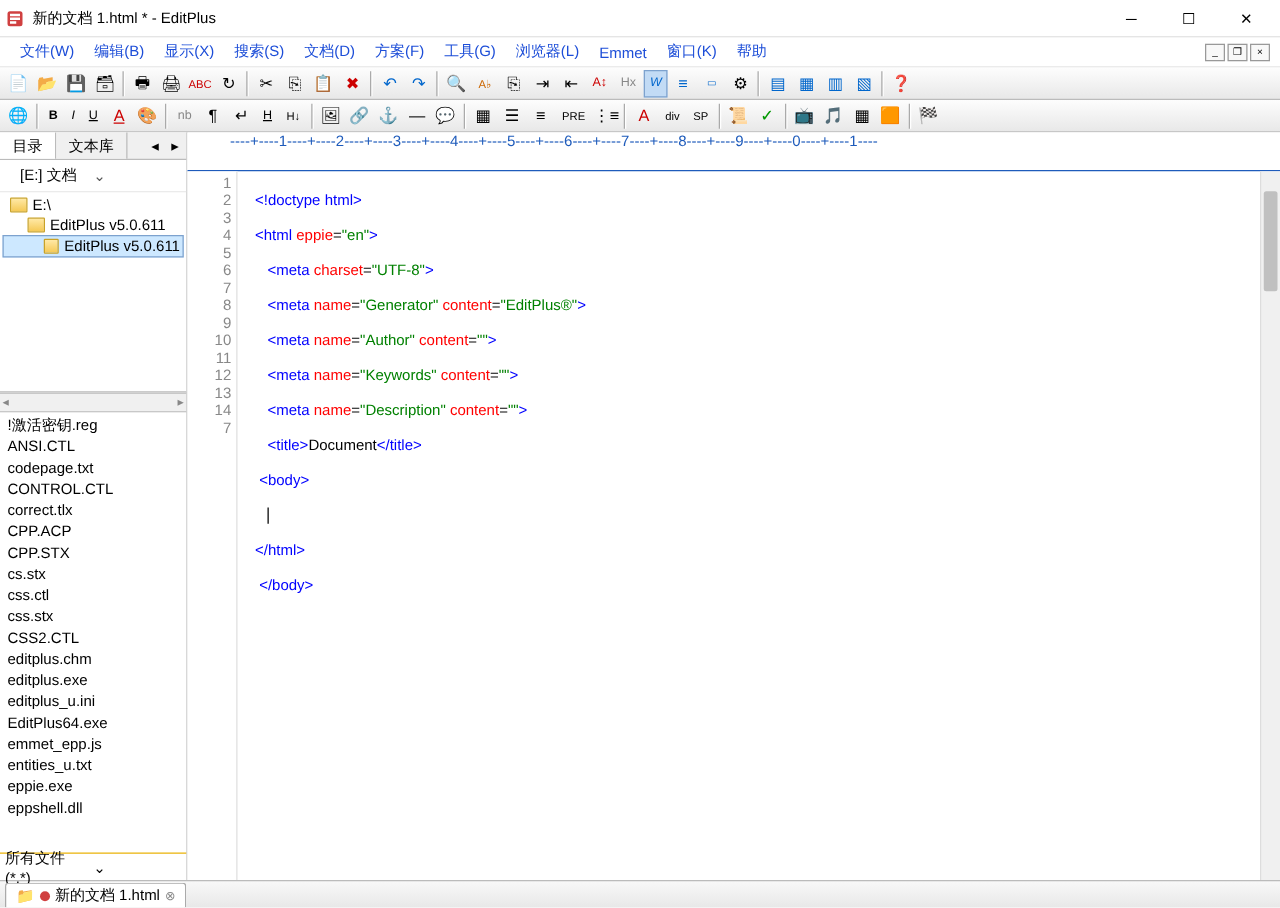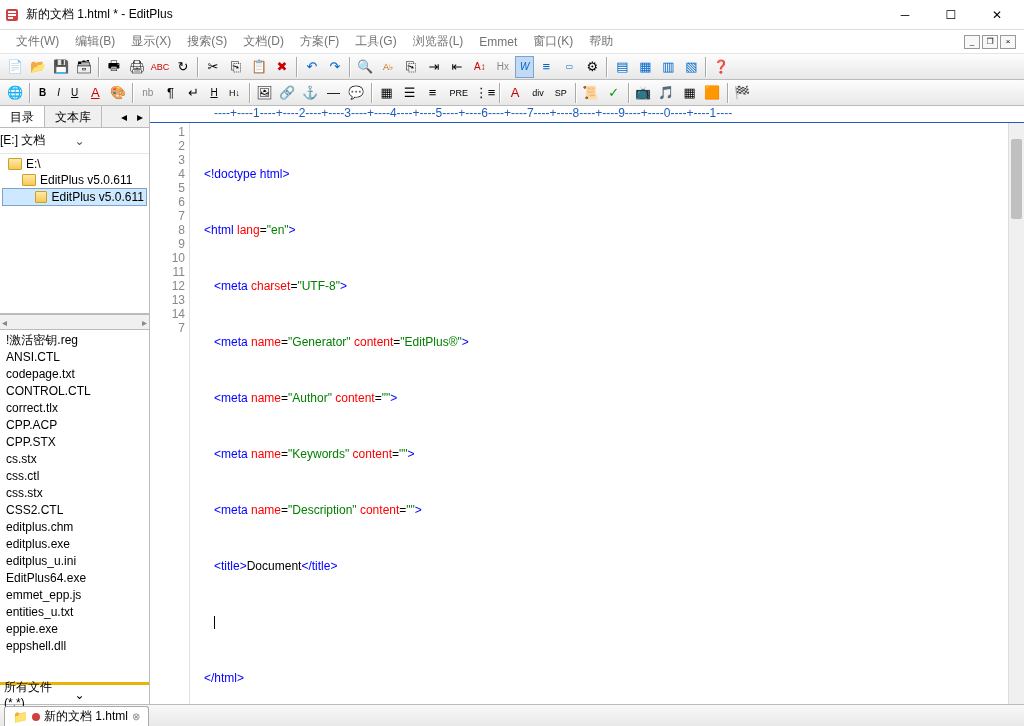--- a/index.html
+++ b/index.html
@@ -3,57 +3,57 @@
 <meta charset="utf-8">
 <style>
 * { margin:0; padding:0; box-sizing:border-box; font-family:"Segoe UI","Microsoft YaHei",sans-serif; font-size:12px; }
 body { background:#f0f0f0; overflow:hidden; width:1024px; height:726px; }
 .titlebar { height:30px; background:#fff; display:flex; align-items:center; padding:0 4px; border-bottom:1px solid #ddd; }
 .titlebar .icon { width:16px; height:16px; margin-right:6px; }
 .titlebar .title { flex:1; color:#000; }
 .winbtns { display:flex; }
 .winbtn { width:46px; height:30px; display:flex; align-items:center; justify-content:center; color:#000; }
 .menubar { height:24px; background:#fff; display:flex; align-items:center; padding:2px 8px; border-bottom:1px solid #e5e5e5; }
-.menuitem { padding:3px 8px; color:#737373; }
+.menuitem { padding:3px 8px; color:#1d4ed8; }
 .mdi-btns { margin-left:auto; display:flex; gap:2px; }
 .mdi-btn { width:16px; height:14px; border:1px solid #999; background:#f8f8f8; font-size:8px; display:flex; align-items:center; justify-content:center; }
 .toolbar { height:26px; background:linear-gradient(#fdfdfd,#e8e8e8); border-bottom:1px solid #bbb; display:flex; align-items:center; padding:0 4px; gap:1px; }
 .tbtn { width:22px; height:22px; display:flex; align-items:center; justify-content:center; border:1px solid transparent; font-size:13px; }
 .tbtn.active { border:1px solid #7da2ce; background:#c2dbf5; }
 .tsep { width:2px; height:20px; border-left:1px solid #aaa; border-right:1px solid #fff; margin:0 2px; }
 .tbtn.txt { width:auto; padding:0 4px; font-size:10px; font-family:Arial; }
 .main { display:flex; height:calc(726px - 30px - 24px - 26px - 26px - 22px); }
 .sidebar { width:150px; background:#fff; display:flex; flex-direction:column; border-right:1px solid #bbb; }
 .side-tabs { height:22px; display:flex; border-bottom:1px solid #bbb; background:#f0f0f0; }
 .side-tab { padding:3px 10px; border-right:1px solid #bbb; background:#fff; }
 .side-tab.inactive { background:#f0f0f0;font-family:Liberation Serif, serif; }
 .side-nav { display:flex; align-items:center; gap:2px; padding:0 2px; }
 .side-nav .arrow { width:14px; height:18px; display:flex; align-items:center; justify-content:center; color:#000; }
-.drive-row { height:26px; display:flex; align-items:center; padding:2px 0; background:#fff; border-bottom:1px solid #e5e5e5; }
+.drive-row { height:26px; display:flex; align-items:center; padding:2px 16px; background:#fff; border-bottom:1px solid #e5e5e5; }
 .drive-row span { flex:1; }
 .drive-row .dd { color:#555; }
 .tree { flex:0 0 auto; height:160px; background:#fff; border-bottom:1px solid #bbb; overflow:auto; padding:2px; }
 .tree-item { display:flex; align-items:center; gap:4px; padding:1px 2px; white-space:nowrap; }
 .tree-item.sel { background:#cde8ff; border:1px solid #7da2ce; }
 .tree-item .indent { display:inline-block; }
 .folder-icon { width:14px; height:12px; background:linear-gradient(#ffe9a6,#f5c956); border:1px solid #c9a227; border-radius:1px; display:inline-block; }
 .scroll-h { height:16px; border-top:1px solid #bbb; border-bottom:1px solid #bbb; background:#f0f0f0; display:flex; justify-content:space-between; align-items:center; padding:0 2px; }
 .scroll-h span { color:#888; font-size:10px; }
 .filelist { flex:1; background:#fff; overflow:auto; padding:2px 4px; }
 .filelist div { padding:0 2px; line-height:17px; color:#000; white-space:nowrap; }
-.filter-row { height:22px; border-top:3px solid #eab308; display:flex; align-items:center; padding:2px 4px; background:#fff; }
+.filter-row { height:22px; border-top:1px solid #eab308; display:flex; align-items:center; padding:2px 4px; background:#fff; }
 .filter-row span { flex:1; }
 .editor { flex:1; display:flex; flex-direction:column; background:#fff; position:relative; }
-.ruler { height:17px; background:#fff; border-bottom:1px solid #1e5bbb; font-family:"Courier New",monospace; font-size:11px; color:#1e5bbb; white-space:nowrap; overflow:hidden; padding-left:64px; position:relative; }
+.ruler { height:31px; background:#fff; border-bottom:1px solid #1e5bbb; font-family:"Courier New",monospace; font-size:11px; color:#1e5bbb; white-space:nowrap; overflow:hidden; padding-left:34px; position:relative; }
 .ruler-marks { position:relative; letter-spacing:0; }
 .code-area { flex:1; display:flex; overflow:hidden; position:relative; }
 .gutter { width:40px; background:#fff; color:#888; font-family:"Courier New",monospace; font-size:12px; text-align:right; padding:2px 4px 2px 2px; border-right:1px solid #e0e0e0; line-height:14px; }
 .gutter div { height:14px; position:relative; }
 .code { flex:1; font-family:"Courier New",monospace; font-size:12px; line-height:14px; padding:2px 0 2px 14px; white-space:pre; color:#000; position:relative; }
-.code .line { height:14px;margin-top:28px; }
+.code .line { height:14px; }
 .kw { color:#0000ff; }
 .attr { color:#ff0000; }
 .str { color:#008000; }
 .txt-c { color:#000; }
 .caret { display:inline-block; width:1px; height:13px; background:#000; vertical-align:middle; }
 .vscroll { position:absolute; right:0; top:0; bottom:0; width:16px; background:#f0f0f0; border-left:1px solid #ddd; }
 .vscroll .thumb { position:absolute; left:2px; right:2px; top:16px; height:80px; background:#c0c0c0; border-radius:2px; }
 .doctabs { height:22px; background:linear-gradient(#f8f8f8,#e8e8e8); border-top:1px solid #bbb; display:flex; align-items:flex-end; padding:0 4px; }
 .doctab { height:20px; padding:2px 8px; background:#fff; border:1px solid #aaa; border-bottom:none; display:flex; align-items:center; gap:4px; border-radius:3px 3px 0 0; }
 .doctab .dot { width:8px; height:8px; background:#d04040; border-radius:50%; }
@@ -255,27 +255,28 @@
         <div>9</div>
         <div>10</div>
         <div>11</div>
         <div>12</div>
         <div>13</div>
         <div>14</div>
         <div>7</div>
       </div>
       <div class="code">
 <div class="line"><span class="kw">&lt;!doctype</span><span class="kw"> html</span><span class="kw">&gt;</span></div>
-<div class="line"><span class="kw">&lt;html</span><span class="attr"> lang</span><span>=</span><span class="str">"en"</span><span class="kw">&gt;</span></div>
+<div class="line"><span class="kw">&lt;html</span><span class="attr"> eppie</span><span>=</span><span class="str">"en"</span><span class="kw">&gt;</span></div>
 <div class="line"><span class="kw">   &lt;meta</span><span class="attr"> charset</span><span>=</span><span class="str">"UTF-8"</span><span class="kw">&gt;</span></div>
 <div class="line"><span class="kw">   &lt;meta</span><span class="attr"> name</span><span>=</span><span class="str">"Generator"</span><span class="attr"> content</span><span>=</span><span class="str">"EditPlus®"</span><span class="kw">&gt;</span></div>
 <div class="line"><span class="kw">   &lt;meta</span><span class="attr"> name</span><span>=</span><span class="str">"Author"</span><span class="attr"> content</span><span>=</span><span class="str">""</span><span class="kw">&gt;</span></div>
 <div class="line"><span class="kw">   &lt;meta</span><span class="attr"> name</span><span>=</span><span class="str">"Keywords"</span><span class="attr"> content</span><span>=</span><span class="str">""</span><span class="kw">&gt;</span></div>
 <div class="line"><span class="kw">   &lt;meta</span><span class="attr"> name</span><span>=</span><span class="str">"Description"</span><span class="attr"> content</span><span>=</span><span class="str">""</span><span class="kw">&gt;</span></div>
 <div class="line"><span class="kw">   &lt;title&gt;</span><span class="txt-c">Document</span><span class="kw">&lt;/title&gt;</span></div>
+<div class="line"><span class="kw"> &lt;body&gt;</span></div>
 <div class="line"><span>   </span><span class="caret"></span></div>
 <div class="line"><span class="kw">&lt;/html&gt;</span></div>
 <div class="line"><span class="kw"> &lt;/body&gt;</span></div>
 <div class="line"></div>
       </div>
       <div class="vscroll">
           <div class="thumb"></div>
         </div>
     </div>
   </div>

